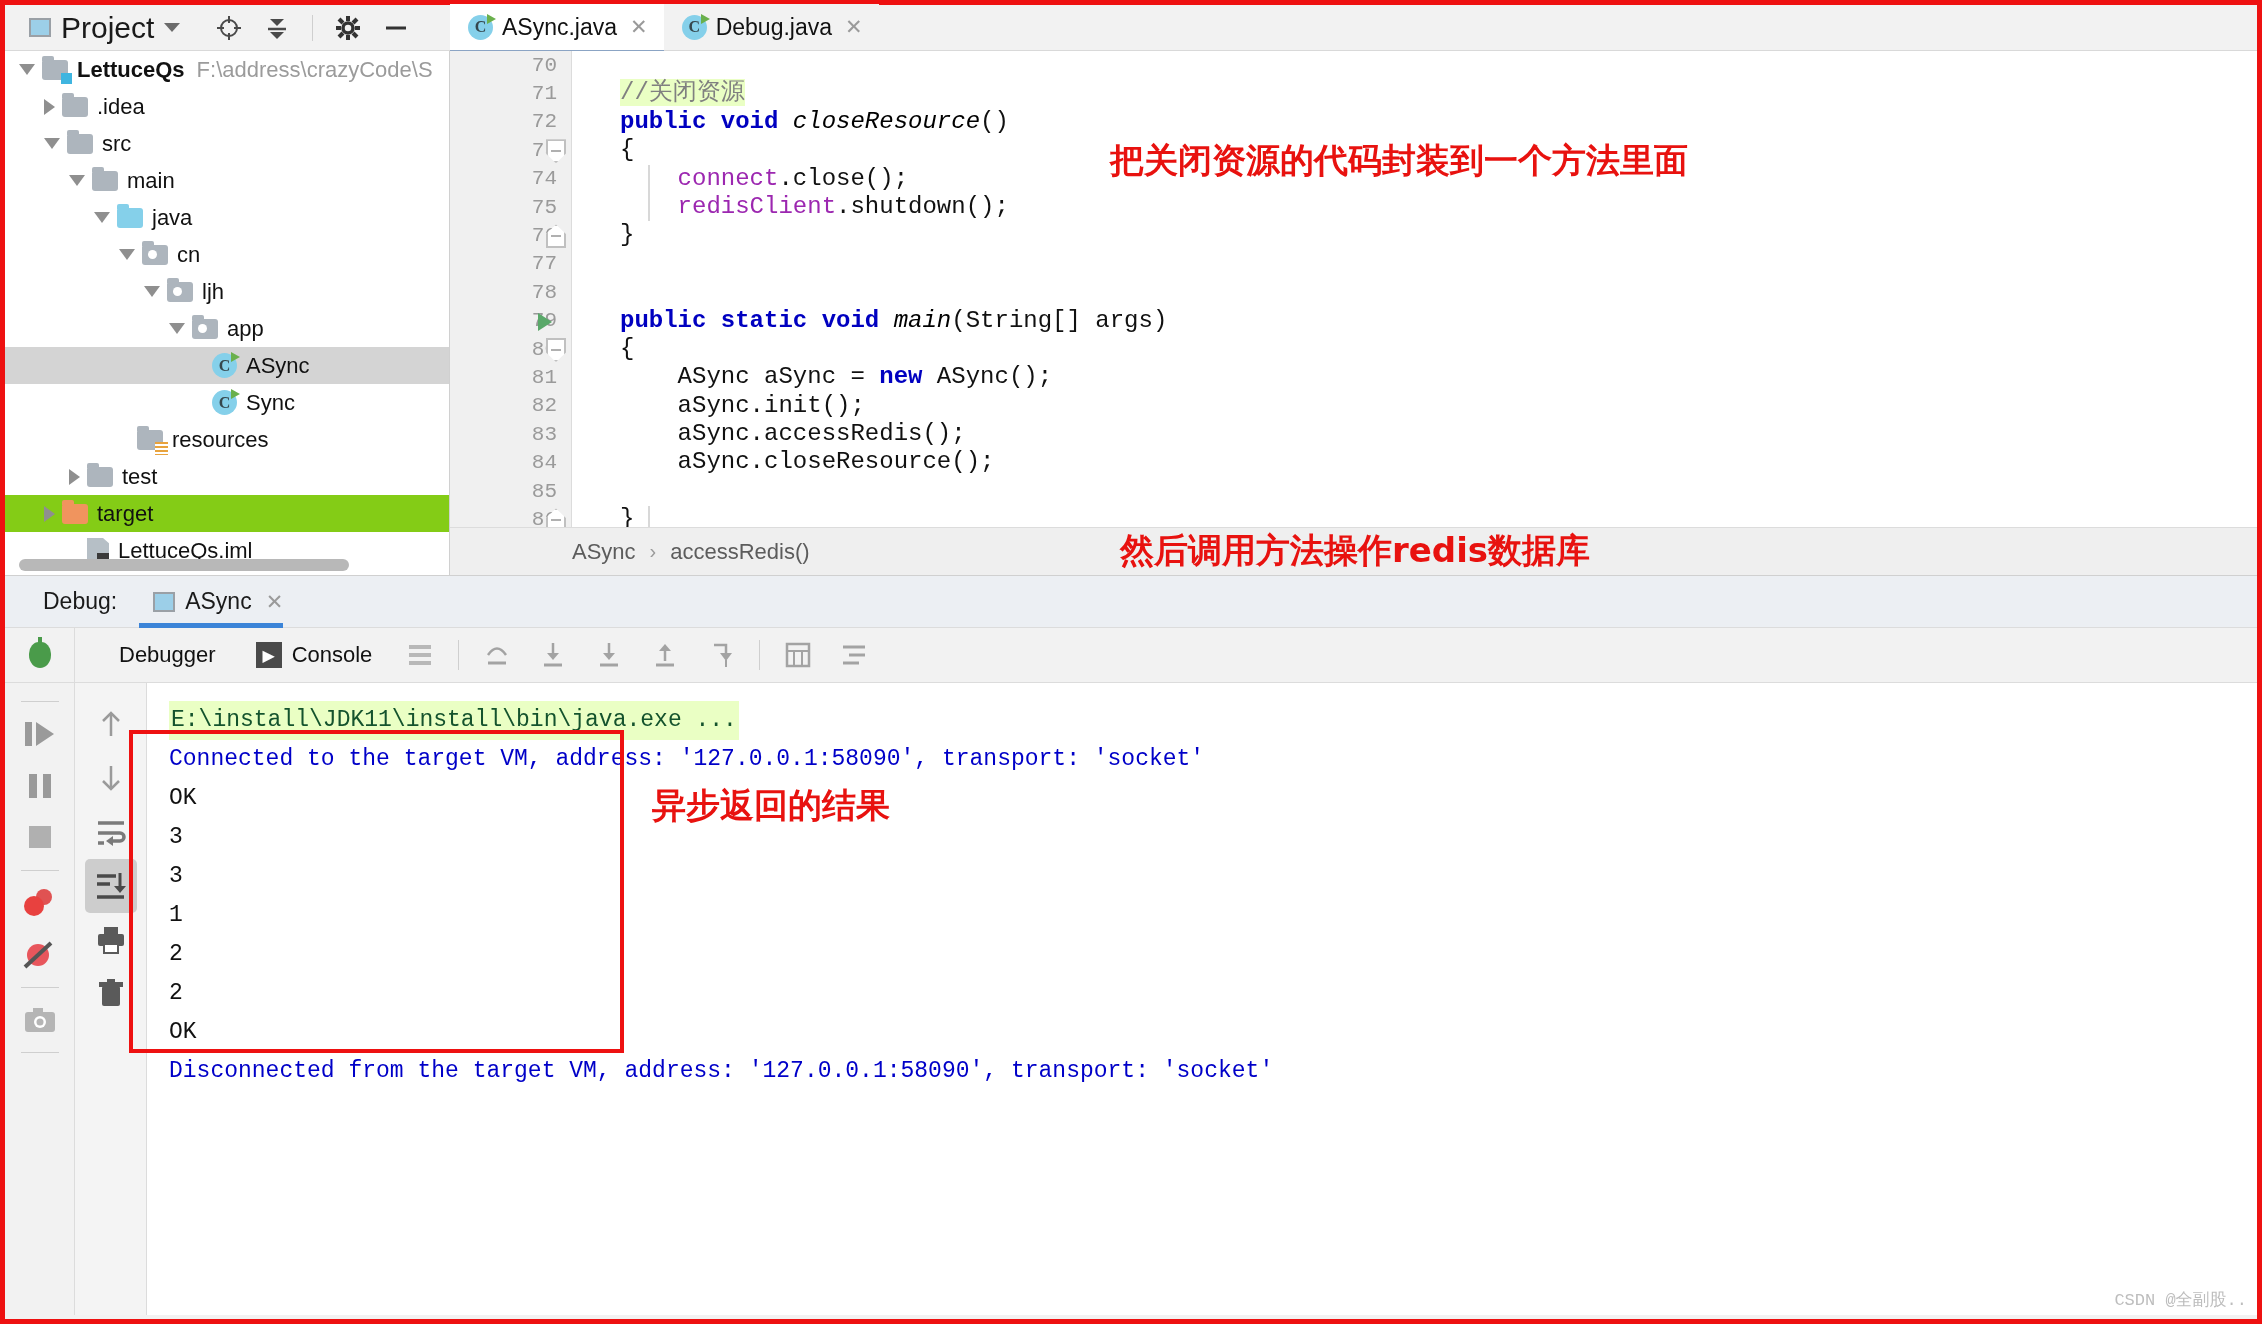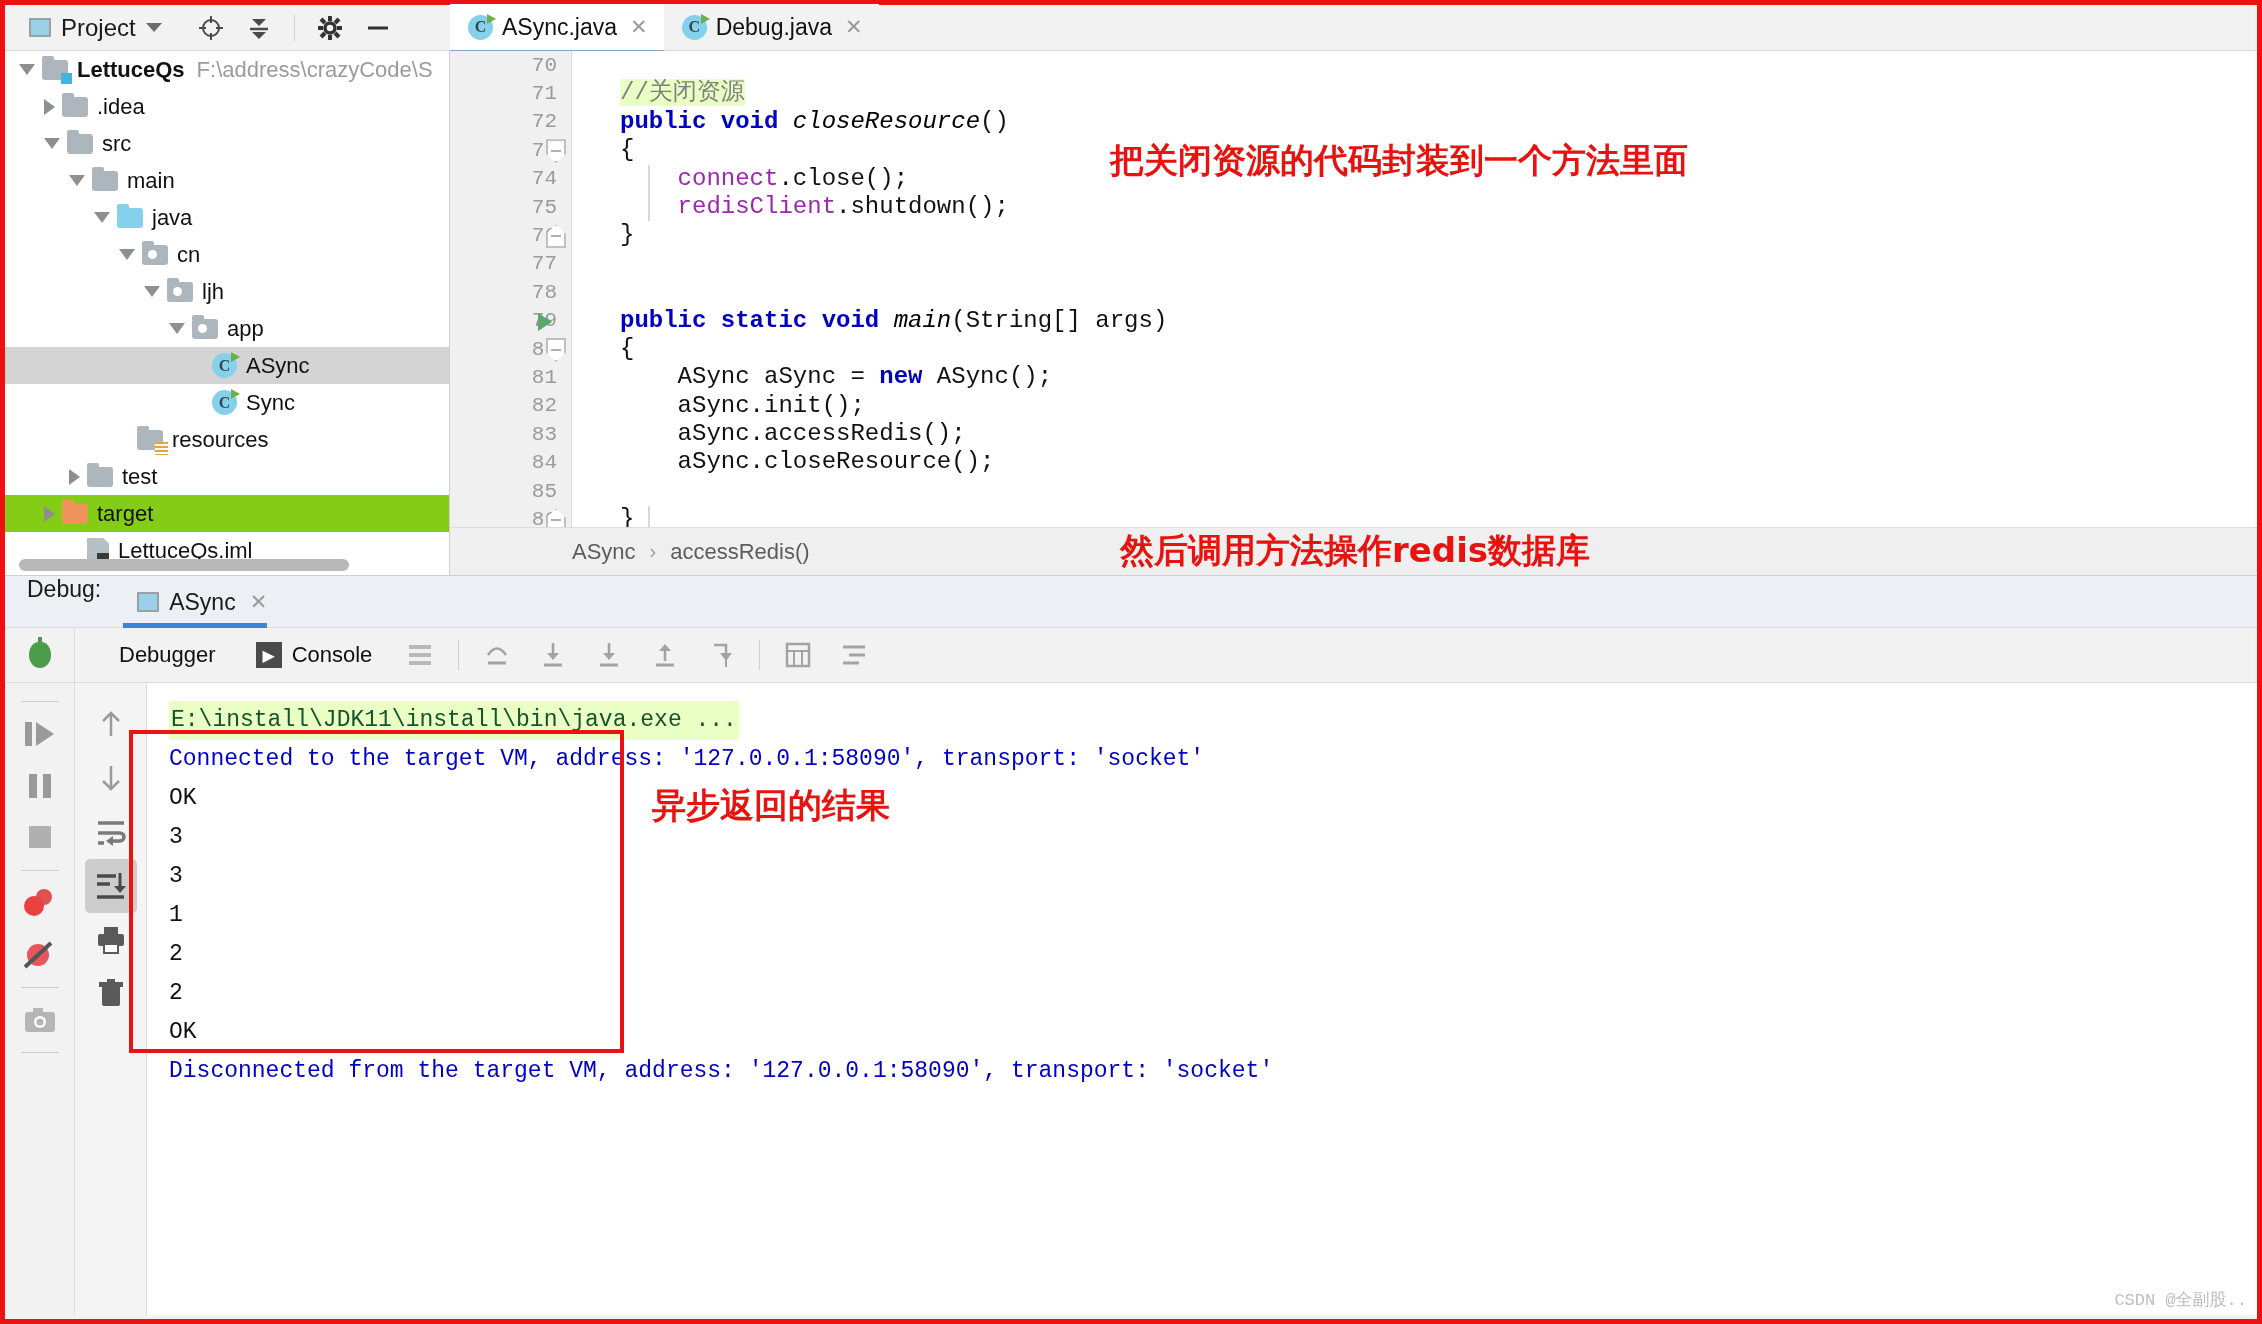--- a/index.html
+++ b/index.html
@@ -19,21 +19,21 @@
 
   
   .top-row { display: flex; height: 46px; background: #f2f2f2; }
 
   .proj-header {
     width: 445px; min-width: 445px; height: 46px;
     display: flex; align-items: center; gap: 10px;
     padding-left: 24px; background: #f2f2f2;
     border-bottom: 1px solid #d9d9d9;
   }
-  .proj-title { font-size: 24px; color: #1a1a1a; }
+  .proj-title { font-size: 30px; color: #1a1a1a; }
   .pw-icon { width: 22px; height: 19px; border: 2px solid #9aa0a6; background: #9ccfe8; display:inline-block; }
   .caret-dn {
     width: 0; height: 0; border-left: 8px solid transparent;
     border-right: 8px solid transparent; border-top: 9px solid #6b6b6b;
   }
   .hdr-icons { display: flex; align-items: center; gap: 22px; margin-left: 26px; }
   .hdr-ic { width: 26px; height: 26px; position: relative; }
   .vdiv { width: 1px; height: 26px; background: #cfcfcf; }
 
   .tabs-strip {
@@ -162,22 +162,22 @@
 
   
   .anno {
     position: absolute; color: #e8120f; font-size: 34px; font-weight: bold;
     font-family: "DejaVu Sans", sans-serif; white-space: nowrap;
   }
 
   
   .debug-pane { height: 740px; background: #f2f2f2; display: flex; flex-direction: column; }
   .dbg-title {
-    height: 52px; display: flex; align-items: flex-start; gap: 0;
-    background: #eceff3; border-top: 1px solid #d0d0d0; padding-left: 22px;
+    height: 52px; display: flex; align-items: center; gap: 0;
+    background: #eceff3; border-top: 1px solid #d0d0d0; padding-left: 38px;
     font-size: 23px; color: #1a1a1a;
   }
   .dbg-tab {
     display: flex; align-items: center; gap: 10px; height: 52px;
     padding: 0 14px; margin-left: 22px; position: relative;
   }
   .dbg-tab::after {
     content:""; position:absolute; left:0;right:14px;bottom:0;height:5px;background:#3b84d8;
   }
   .winic { width: 22px; height: 20px; border: 2px solid #9aa0a6; background: #9ccfe8; }

